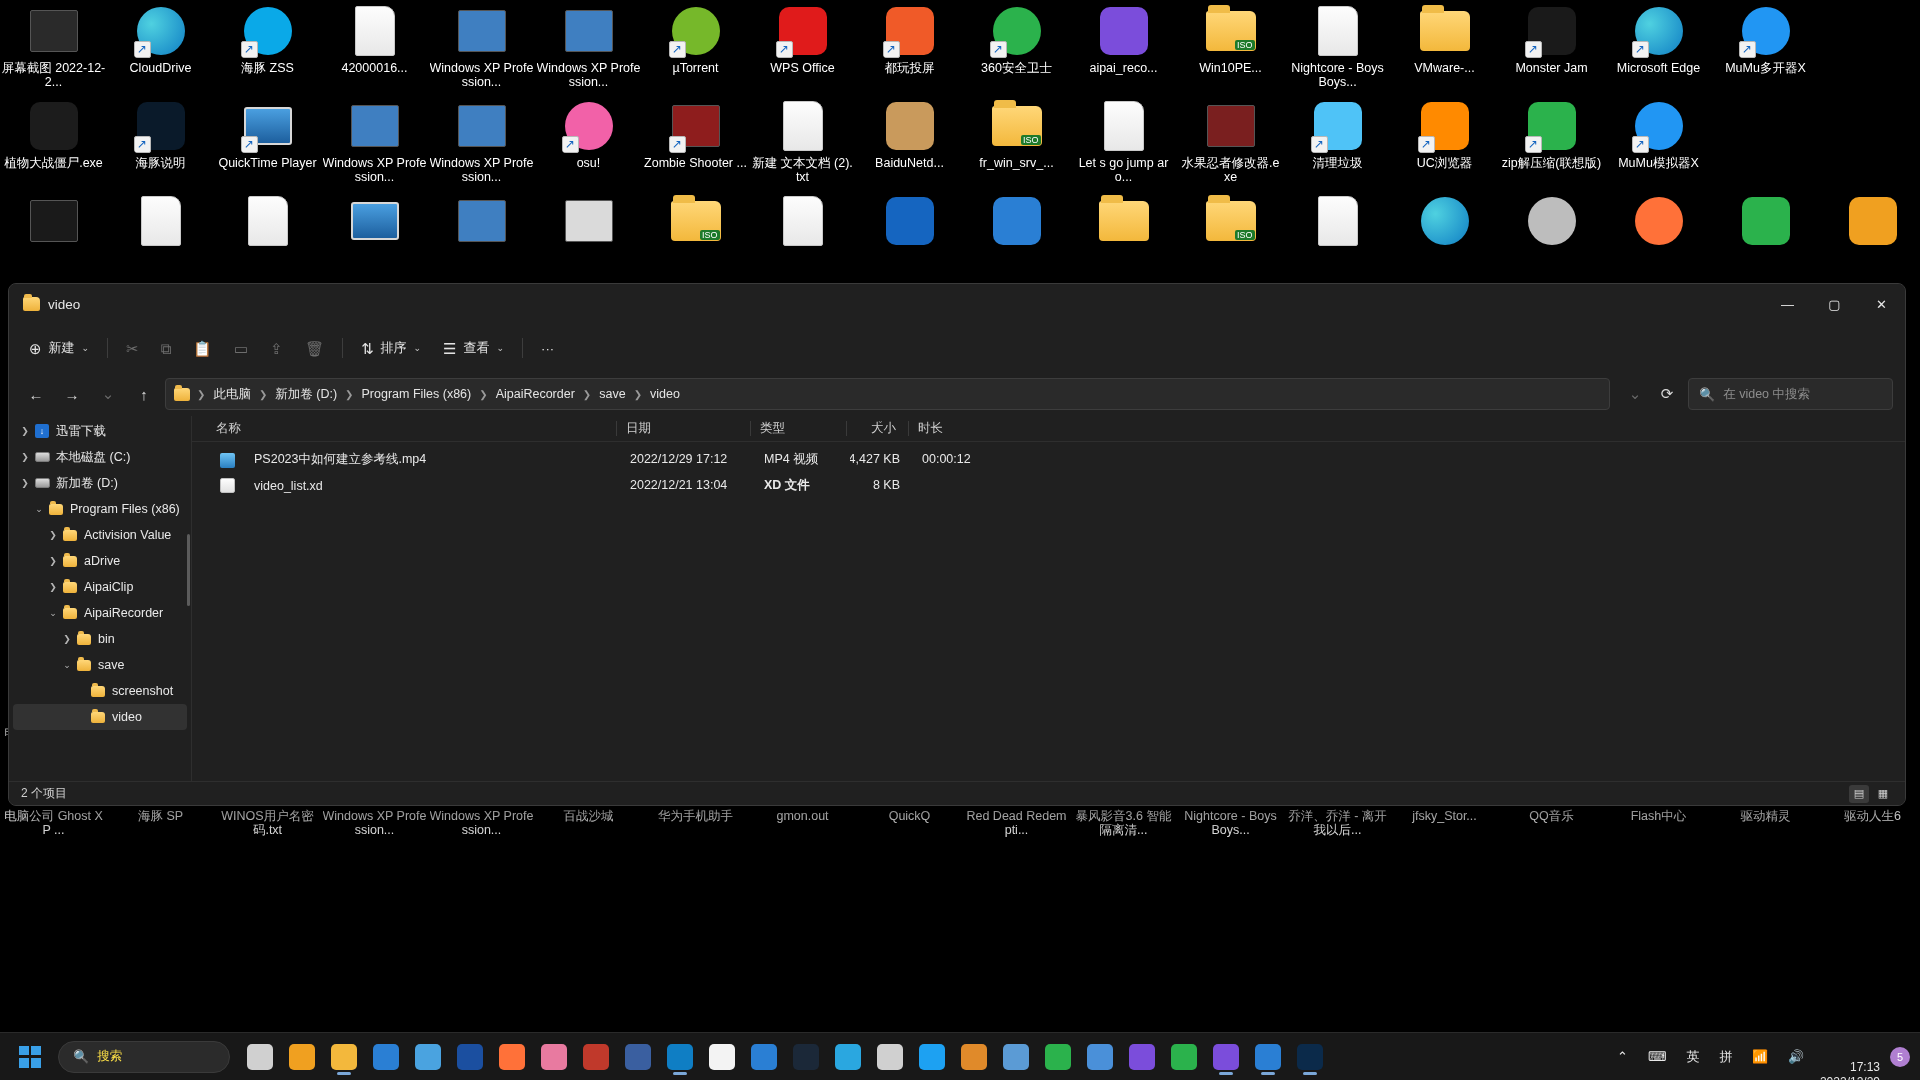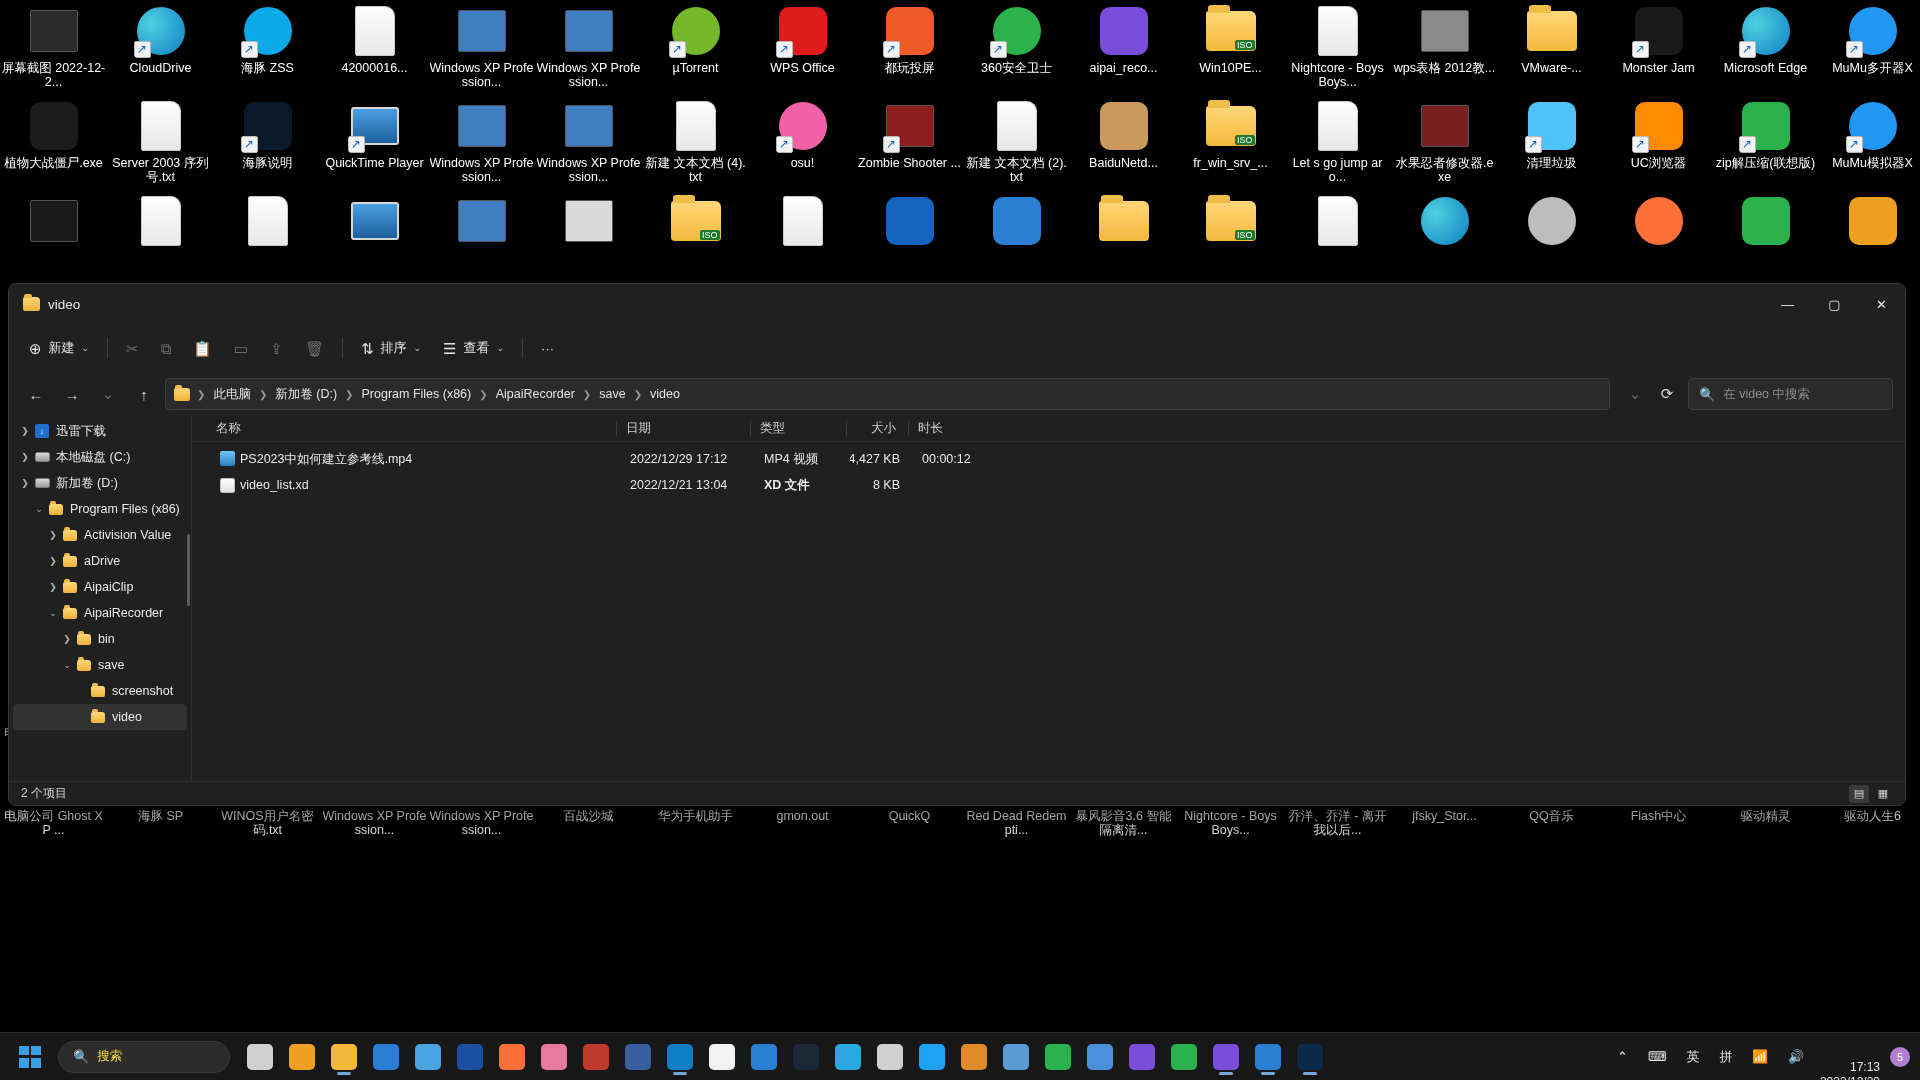--- a/index.html
+++ b/index.html
@@ -246,21 +246,21 @@
   .ch{ position:relative; padding-left:10px; display:flex; align-items:center; height:100%;}
   .ch + .ch::before{
     content:""; position:absolute; left:0; top:5px; bottom:5px; width:1px; background:#3a3a3a;
   }
   .ch .sortcaret{ position:absolute; top:0px; left:50%; font-size:8px; color:#9a9a9a;}
   .frow{
     height:26px; display:flex; align-items:center;
     font-size:12.5px; color:#e9e9e9;
     padding-left:14px; margin:0 4px; border-radius:4px;
   }
-  .fcell{ padding-left:10px; display:flex; align-items:flex-start; gap:5px; white-space:nowrap; overflow:hidden;}
+  .fcell{ padding-left:10px; display:flex; align-items:flex-end; gap:19px; white-space:nowrap; overflow:hidden;}
   .fcell.num{ justify-content:flex-end; padding-right:12px;}
   .ftype-ico{ width:15px;height:15px;flex:none;border-radius:2px;display:flex;align-items:center;justify-content:center;font-size:8px;color:#fff;}
   .ico-mp4{ background:linear-gradient(#6fc4f5,#2a7fc0); }
   .ico-doc{ background:linear-gradient(#fdfdfd,#e2e2e2); border:1px solid #c0c0c0;}
 
   .statusbar{
     height:24px; flex:none;
     border-top:1px solid #2e2e2e;
     display:flex; align-items:center;
     padding:0 12px;
@@ -388,26 +388,20 @@
         <div class="lbl">Win10PE...</div>
       </div>
       <div class="dicon">
         <div class="glyph">
           <div class="sh-doc"></div>
         </div>
         <div class="lbl">Nightcore - Boys Boys...</div>
       </div>
       <div class="dicon">
         <div class="glyph">
-          <div style="width: 48px; height: 42px; background: rgb(138, 138, 138); border: 1px solid rgb(85, 85, 85); border-radius: 2px;"></div>
-        </div>
-        <div class="lbl">wps表格 2012教...</div>
-      </div>
-      <div class="dicon">
-        <div class="glyph">
           <div class="sh-folder" style="background: linear-gradient(rgb(255, 215, 120), rgb(243, 184, 60));"></div>
         </div>
         <div class="lbl">VMware-...</div>
       </div>
       <div class="dicon">
         <div class="glyph">
           <div class="sh-sq" style="background: rgb(26, 26, 26);"></div>
           <span class="shortcut-arrow">↗</span>
         </div>
         <div class="lbl">Monster Jam</div>
@@ -429,26 +423,20 @@
     </div>
   <div class="icon-grid" style="left:0px; top:95px;" id="row1">
       <div class="dicon">
         <div class="glyph">
           <div class="sh-sq" style="background: rgb(28, 28, 28);"></div>
         </div>
         <div class="lbl">植物大战僵尸.exe</div>
       </div>
       <div class="dicon">
         <div class="glyph">
-          <div class="sh-doc"></div>
-        </div>
-        <div class="lbl">Server 2003 序列号.txt</div>
-      </div>
-      <div class="dicon">
-        <div class="glyph">
           <div class="sh-sq" style="background: rgb(10, 26, 42);"></div>
           <span class="shortcut-arrow">↗</span>
         </div>
         <div class="lbl">海豚说明</div>
       </div>
       <div class="dicon">
         <div class="glyph">
           <div class="sh-screen"></div>
           <span class="shortcut-arrow">↗</span>
         </div>
@@ -458,26 +446,20 @@
         <div class="glyph">
           <div style="width: 48px; height: 42px; background: rgb(63, 127, 193); border: 1px solid rgb(85, 85, 85); border-radius: 2px;"></div>
         </div>
         <div class="lbl">Windows XP Profession...</div>
       </div>
       <div class="dicon">
         <div class="glyph">
           <div style="width: 48px; height: 42px; background: rgb(63, 127, 193); border: 1px solid rgb(85, 85, 85); border-radius: 2px;"></div>
         </div>
         <div class="lbl">Windows XP Profession...</div>
-      </div>
-      <div class="dicon">
-        <div class="glyph">
-          <div class="sh-doc"></div>
-        </div>
-        <div class="lbl">新建 文本文档 (4).txt</div>
       </div>
       <div class="dicon">
         <div class="glyph">
           <div class="sh-circle" style="background: rgb(242, 97, 168);"></div>
           <span class="shortcut-arrow">↗</span>
         </div>
         <div class="lbl">osu!</div>
       </div>
       <div class="dicon">
         <div class="glyph">

